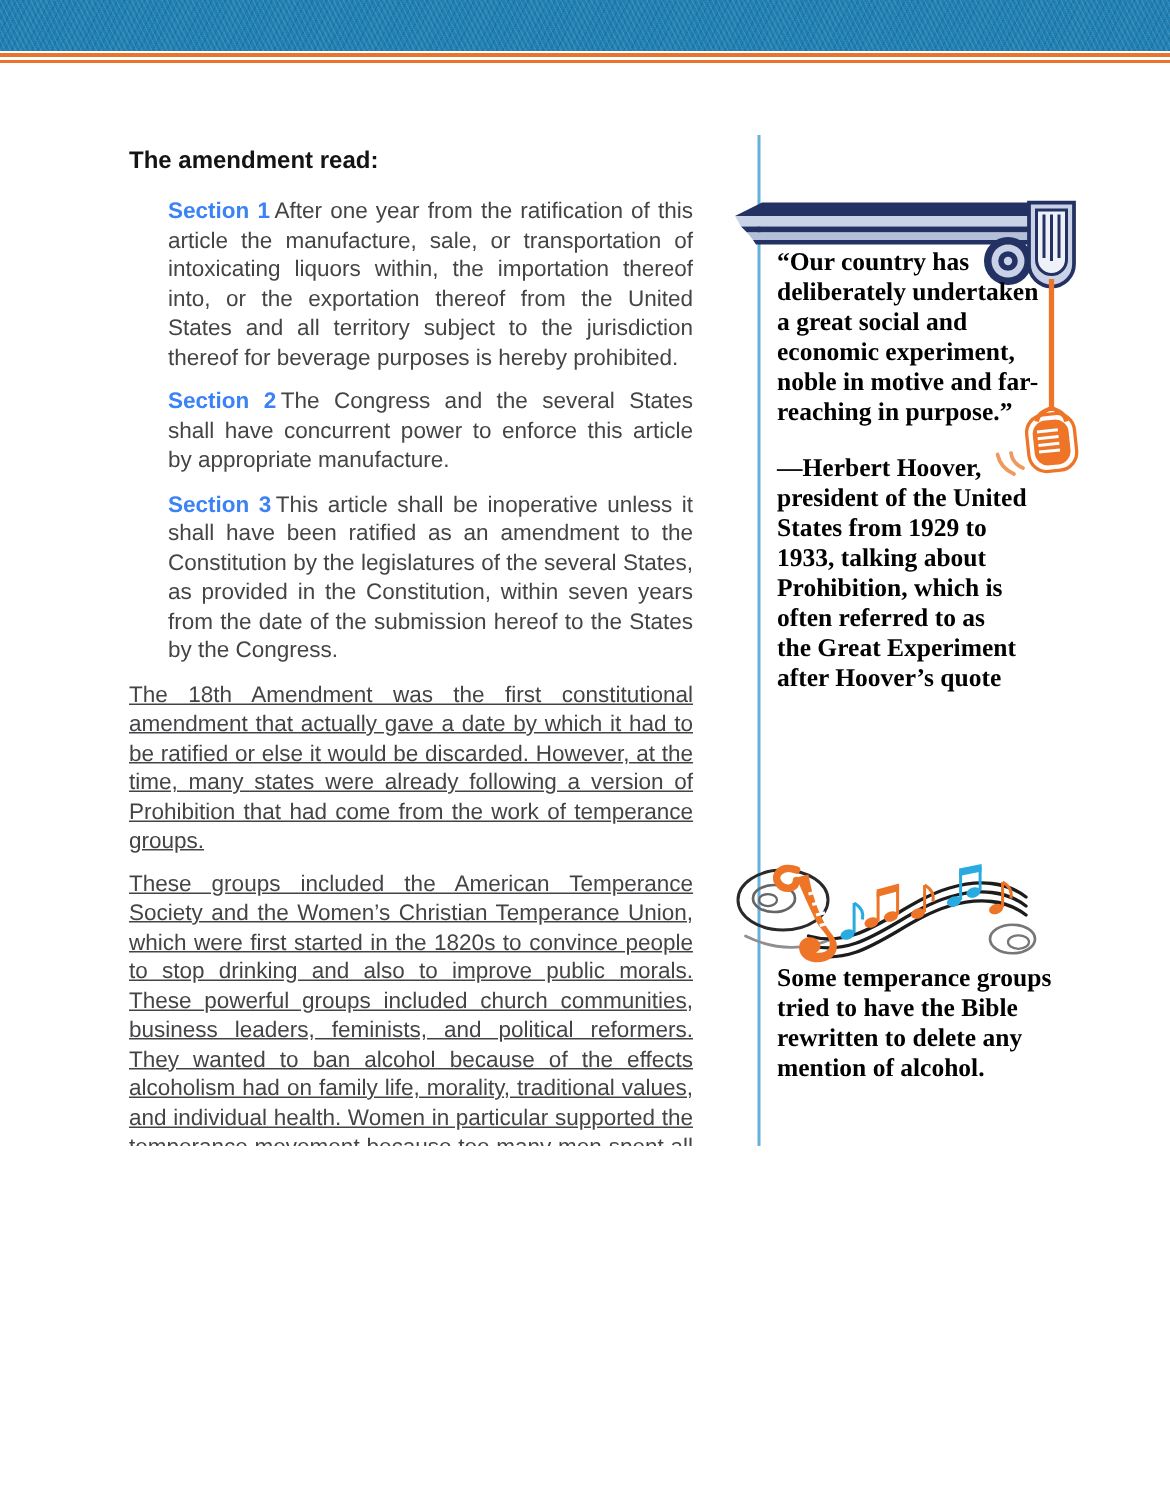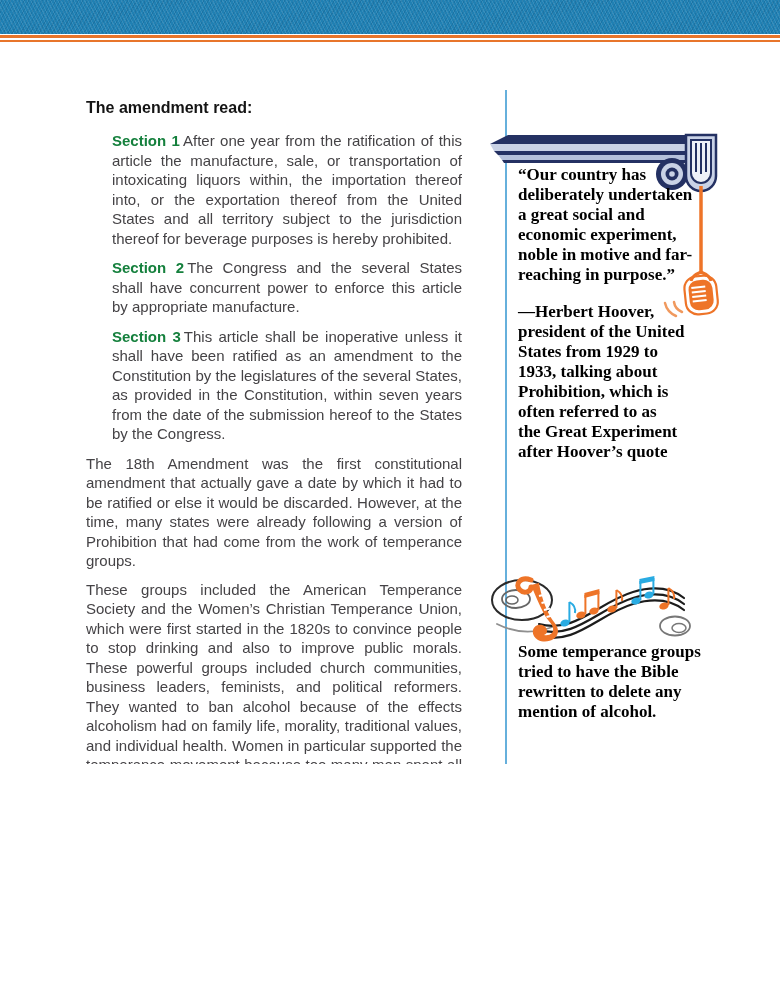--- a/index.html
+++ b/index.html
@@ -14,22 +14,22 @@
   .header-stripes{position:absolute;top:34px;left:0;width:780px;height:9px;
     background:linear-gradient(to bottom,#ffffff 0px,#ffffff 1px,#e8752b 1px,#e8752b 4px,
                #ffffff 4px,#ffffff 6px,#e8752b 6px,#e8752b 8px,#ffffff 8px);}
 
   
   .left-col{position:absolute;left:86px;top:98px;width:376px;color:#454346;
             font-size:15px;line-height:19.5px;text-align:justify;}
   .left-col h2{font-size:16px;line-height:20px;color:#141414;margin:0 0 13px 0;
                font-weight:bold;text-align:left;}
   p.section{margin:0 0 10px 26px;}
-  .sec-label{color:#15803d;font-weight:bold;padding-right:3px;}
-  p.body-par{margin:9px 0 0 0;}
+  .sec-label{color:#3b82f6;font-weight:bold;padding-right:3px;}
+  p.body-par{margin:9px 0 0 0;text-decoration:underline;}
 
   
   .vrule{position:absolute;left:505px;top:90px;width:2px;height:785px;background:#66b0dc;}
   .serifblock{position:absolute;left:518px;font-family:"Liberation Serif","DejaVu Serif",serif;
               font-weight:bold;font-size:17px;line-height:20px;color:#000000;white-space:pre-line;}
   .quote-block{top:165px;}
   .attr-block{top:302px;}
   .caption-block{top:642px;}
   .shade-svg{position:absolute;left:486px;top:126px;}
   .music-svg{position:absolute;left:487px;top:568px;}

